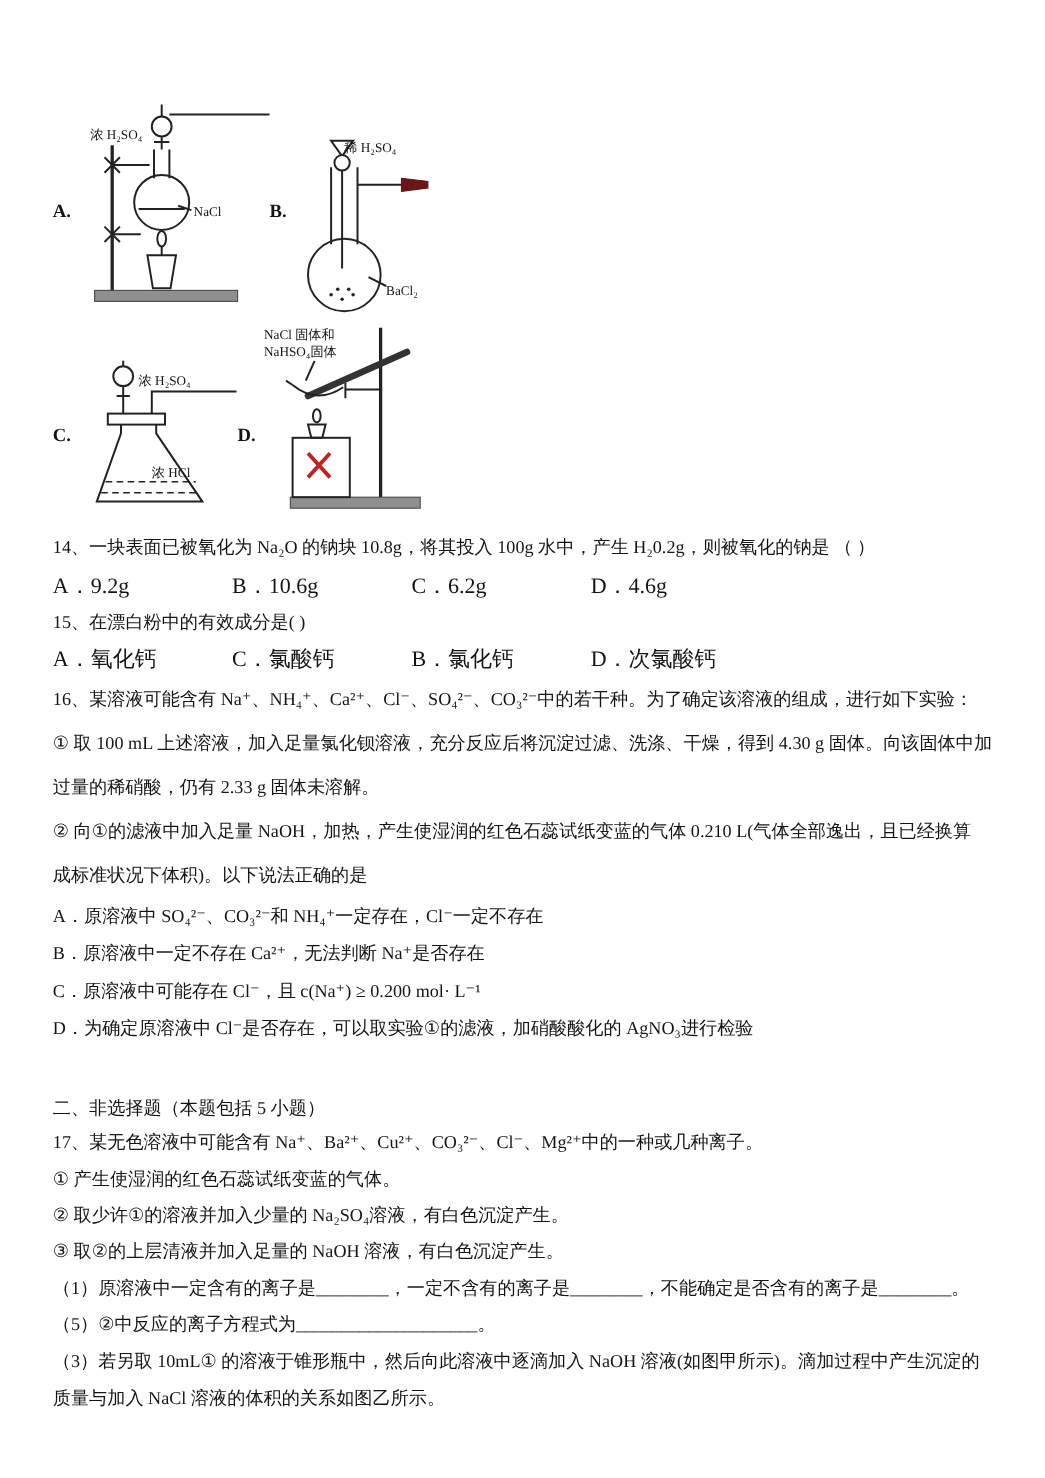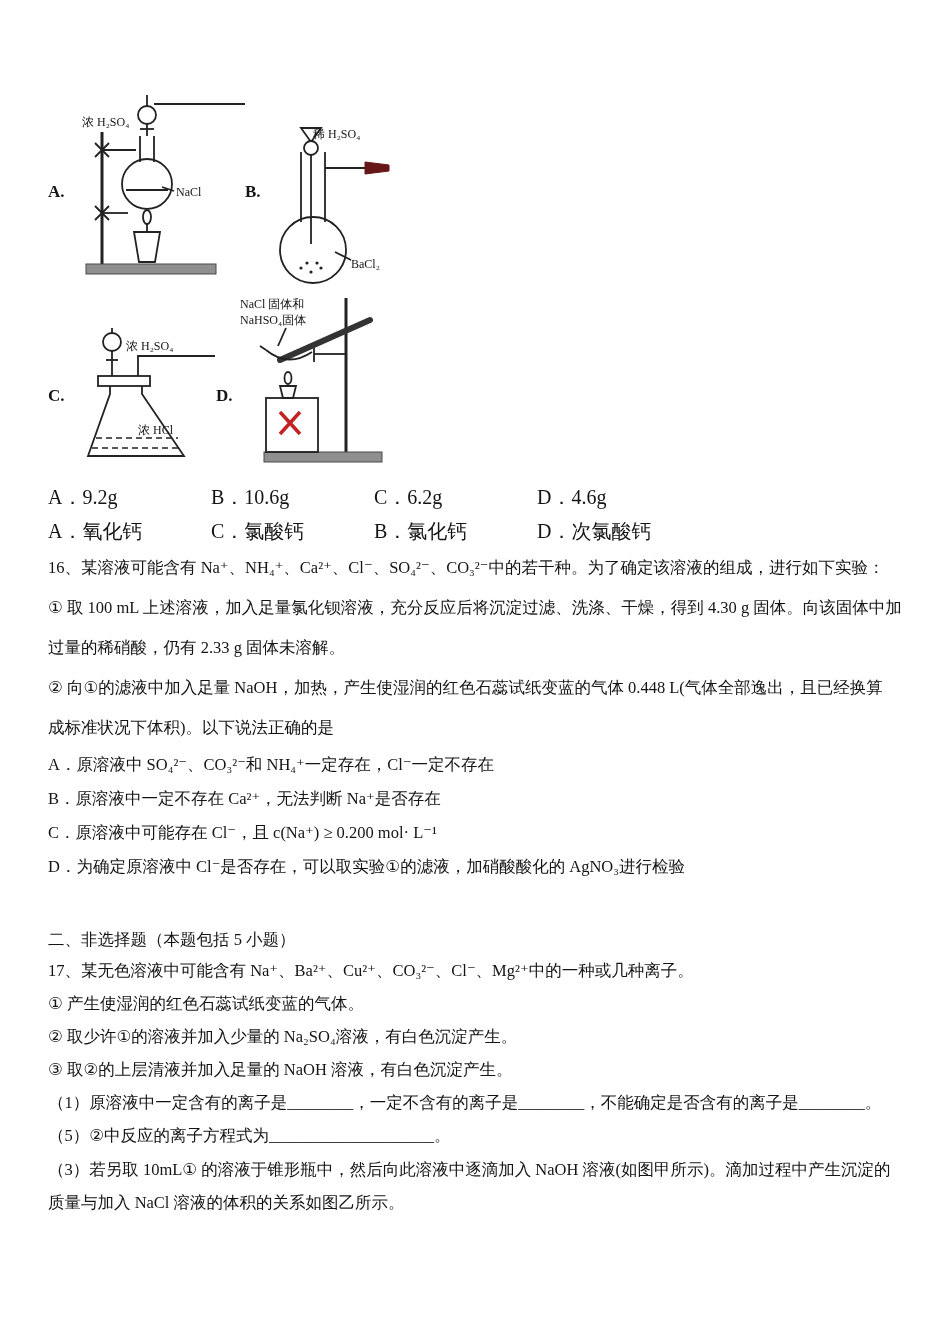--- a/index.html
+++ b/index.html
@@ -157,38 +157,40 @@
         <ellipse class="glass" cx="52" cy="84" rx="3.5" ry="6"></ellipse>
         <path class="glass" d="M44,92 L60,92 L57,104 L47,104 Z"></path>
       </g>
       <rect class="glass" x="30" y="104" width="52" height="54"></rect>
       <path class="redx" d="M44,118 L64,140 M64,118 L44,140"></path>
       <text x="4" y="14">NaCl 固体和</text>
       <text x="4" y="30">NaHSO₄固体</text>
     </svg>
   </div>
 
+  <p class="ln lh36">14、一块表面已被氧化为 Na₂O 的钠块 10.8g，将其投入 100g 水中，产生 H₂0.2g，则被氧化的钠是 （ ）</p>
   <div class="opt-row lh34">
     <span class="opt">A．9.2g</span>
     <span class="opt">B．10.6g</span>
     <span class="opt">C．6.2g</span>
     <span class="opt">D．4.6g</span>
   </div>
 
+  <p class="ln lh32">15、在漂白粉中的有效成分是(  )</p>
   <div class="opt-row lh34">
     <span class="opt">A．氧化钙</span>
     <span class="opt">C．氯酸钙</span>
     <span class="opt">B．氯化钙</span>
     <span class="opt">D．次氯酸钙</span>
   </div>
 
   <p class="ln lh40">16、某溶液可能含有 Na⁺、NH₄⁺、Ca²⁺、Cl⁻、SO₄²⁻、CO₃²⁻中的若干种。为了确定该溶液的组成，进行如下实验：</p>
   <p class="ln lh40">① 取 100 mL 上述溶液，加入足量氯化钡溶液，充分反应后将沉淀过滤、洗涤、干燥，得到 4.30 g 固体。向该固体中加</p>
   <p class="ln lh40">过量的稀硝酸，仍有 2.33 g 固体未溶解。</p>
-  <p class="ln lh40">② 向①的滤液中加入足量 NaOH，加热，产生使湿润的红色石蕊试纸变蓝的气体 0.448 L(气体全部逸出，且已经换算</p>
+  <p class="ln lh40">② 向①的滤液中加入足量 NaOH，加热，产生使湿润的红色石蕊试纸变蓝的气体 0.210 L(气体全部逸出，且已经换算</p>
   <p class="ln lh40">成标准状况下体积)。以下说法正确的是</p>
   <p class="ln lh34">A．原溶液中 SO₄²⁻、CO₃²⁻和 NH₄⁺一定存在，Cl⁻一定不存在</p>
   <p class="ln lh34">B．原溶液中一定不存在 Ca²⁺，无法判断 Na⁺是否存在</p>
   <p class="ln lh34">C．原溶液中可能存在 Cl⁻，且 c(Na⁺) ≥ 0.200 mol· L⁻¹</p>
   <p class="ln lh34">D．为确定原溶液中 Cl⁻是否存在，可以取实验①的滤液，加硝酸酸化的 AgNO₃进行检验</p>
 
   <p class="ln lh30 sec-title">二、非选择题（本题包括 5 小题）</p>
 
   <p class="ln lh32">17、某无色溶液中可能含有 Na⁺、Ba²⁺、Cu²⁺、CO₃²⁻、Cl⁻、Mg²⁺中的一种或几种离子。</p>
   <p class="ln lh33">① 产生使湿润的红色石蕊试纸变蓝的气体。</p>

